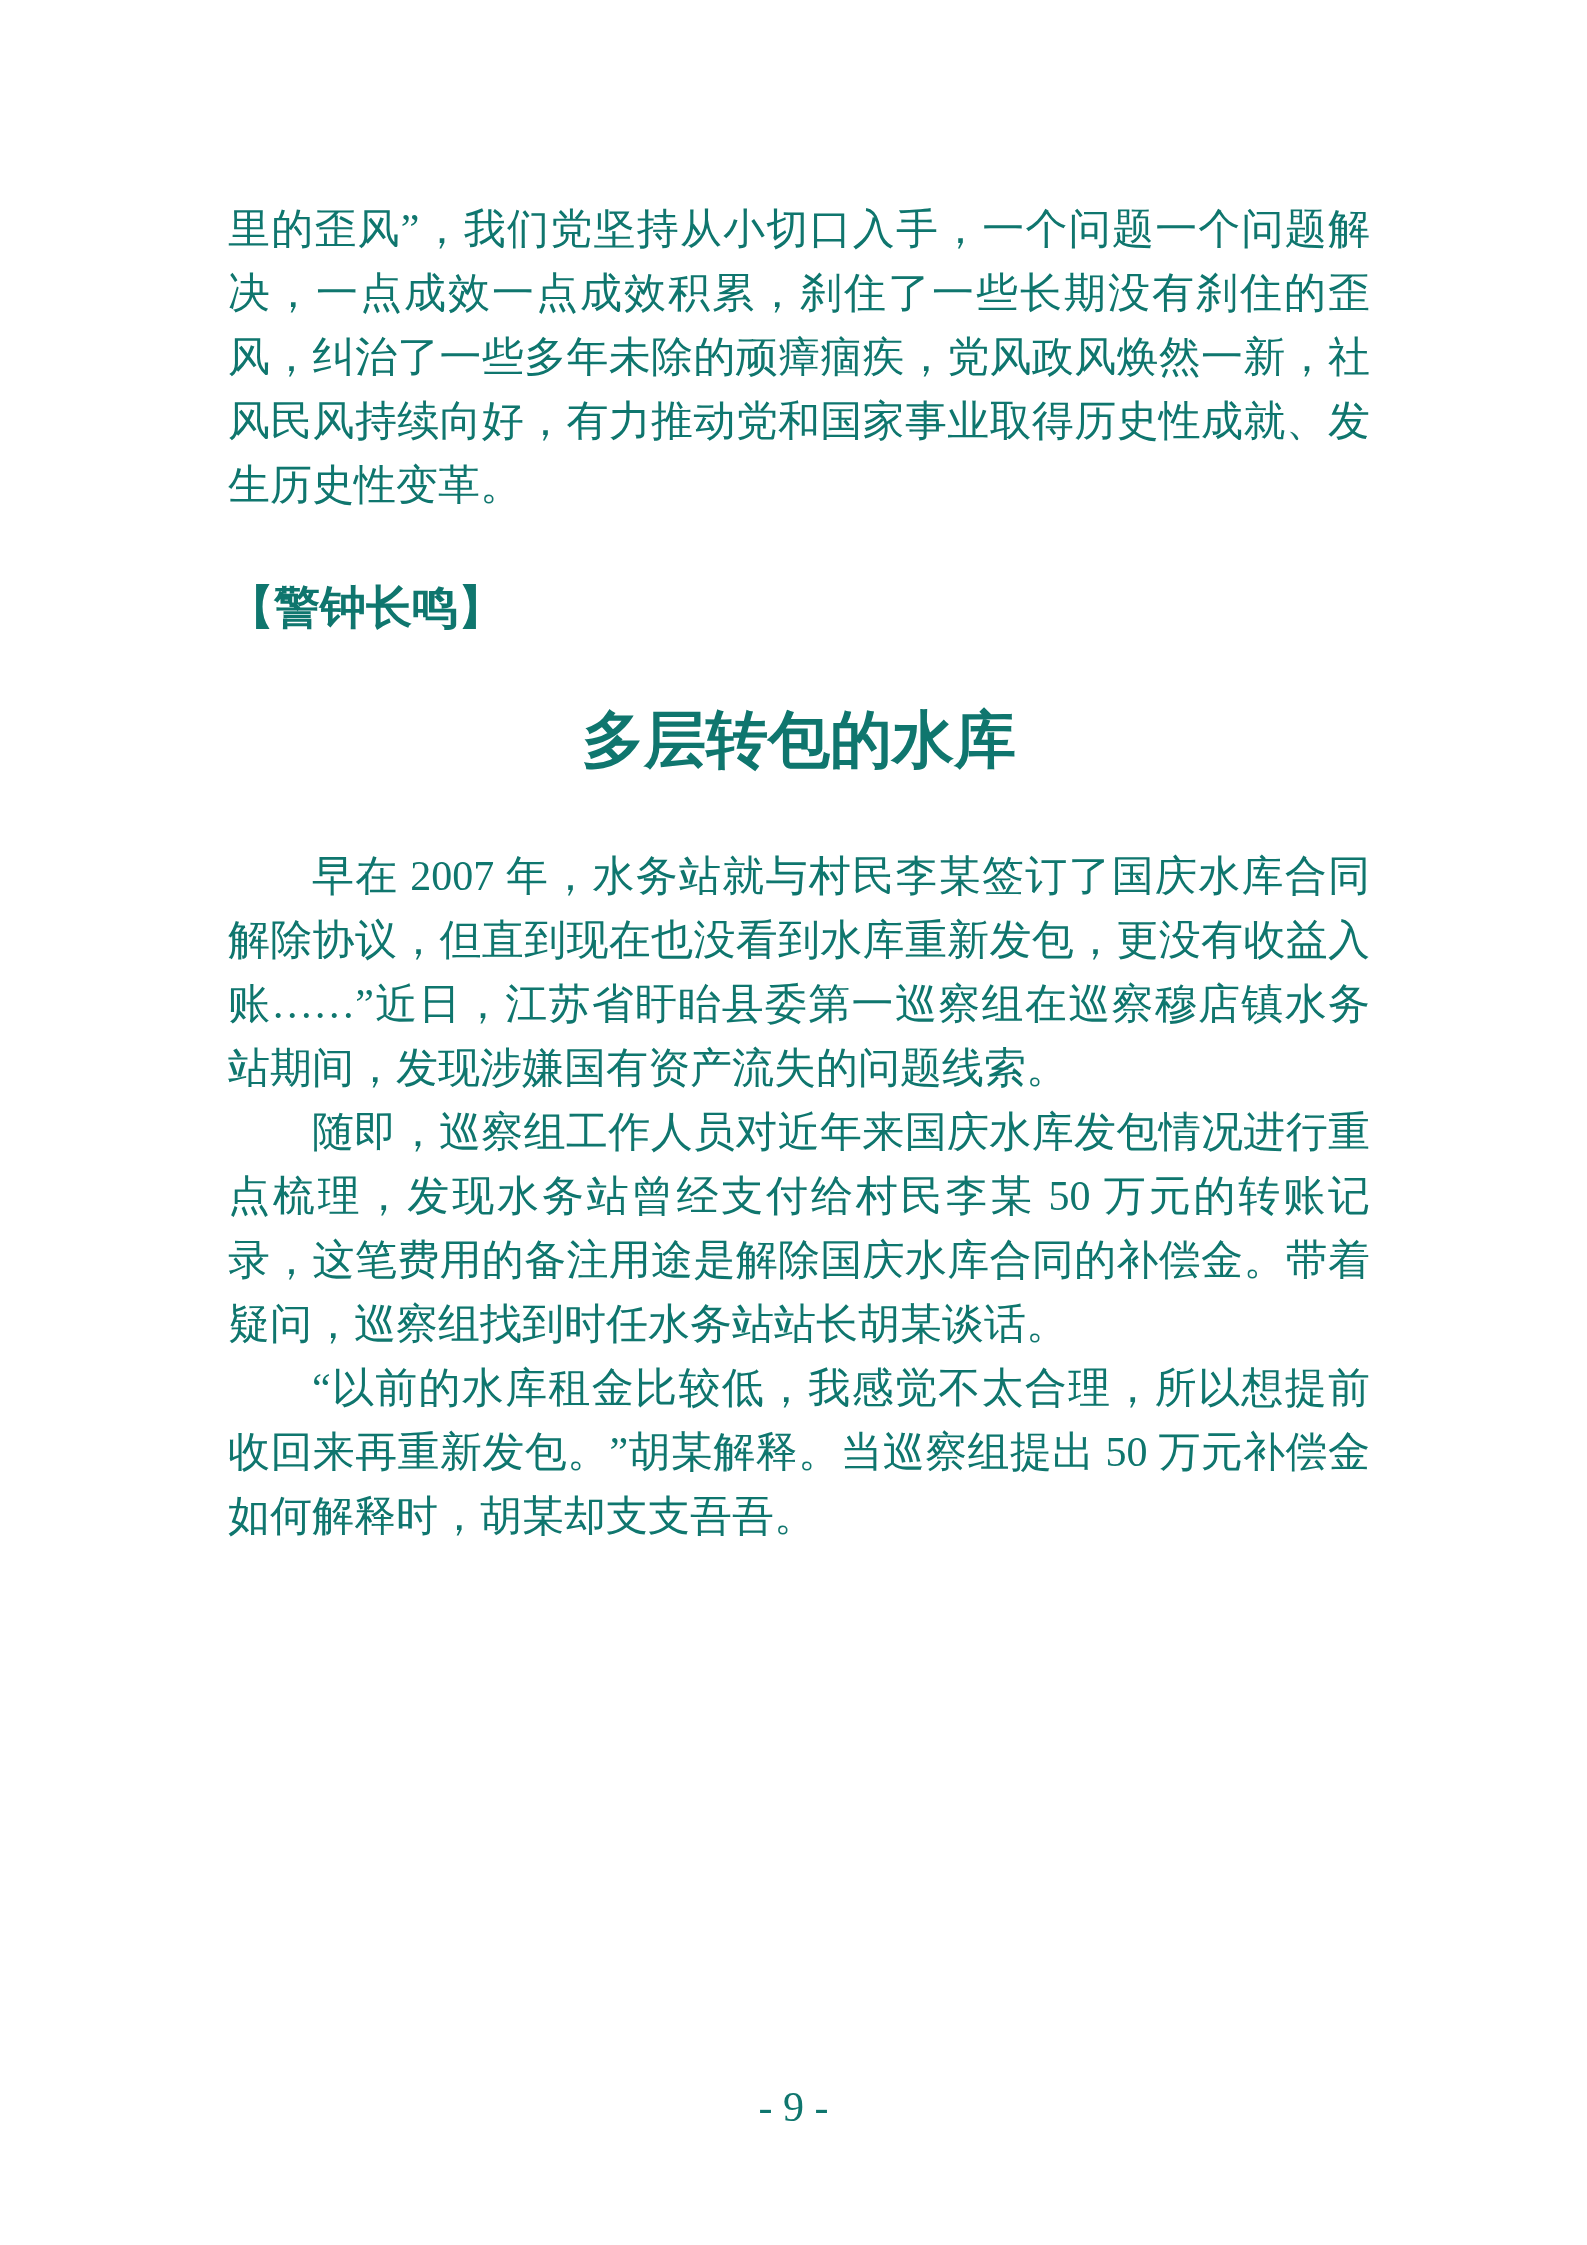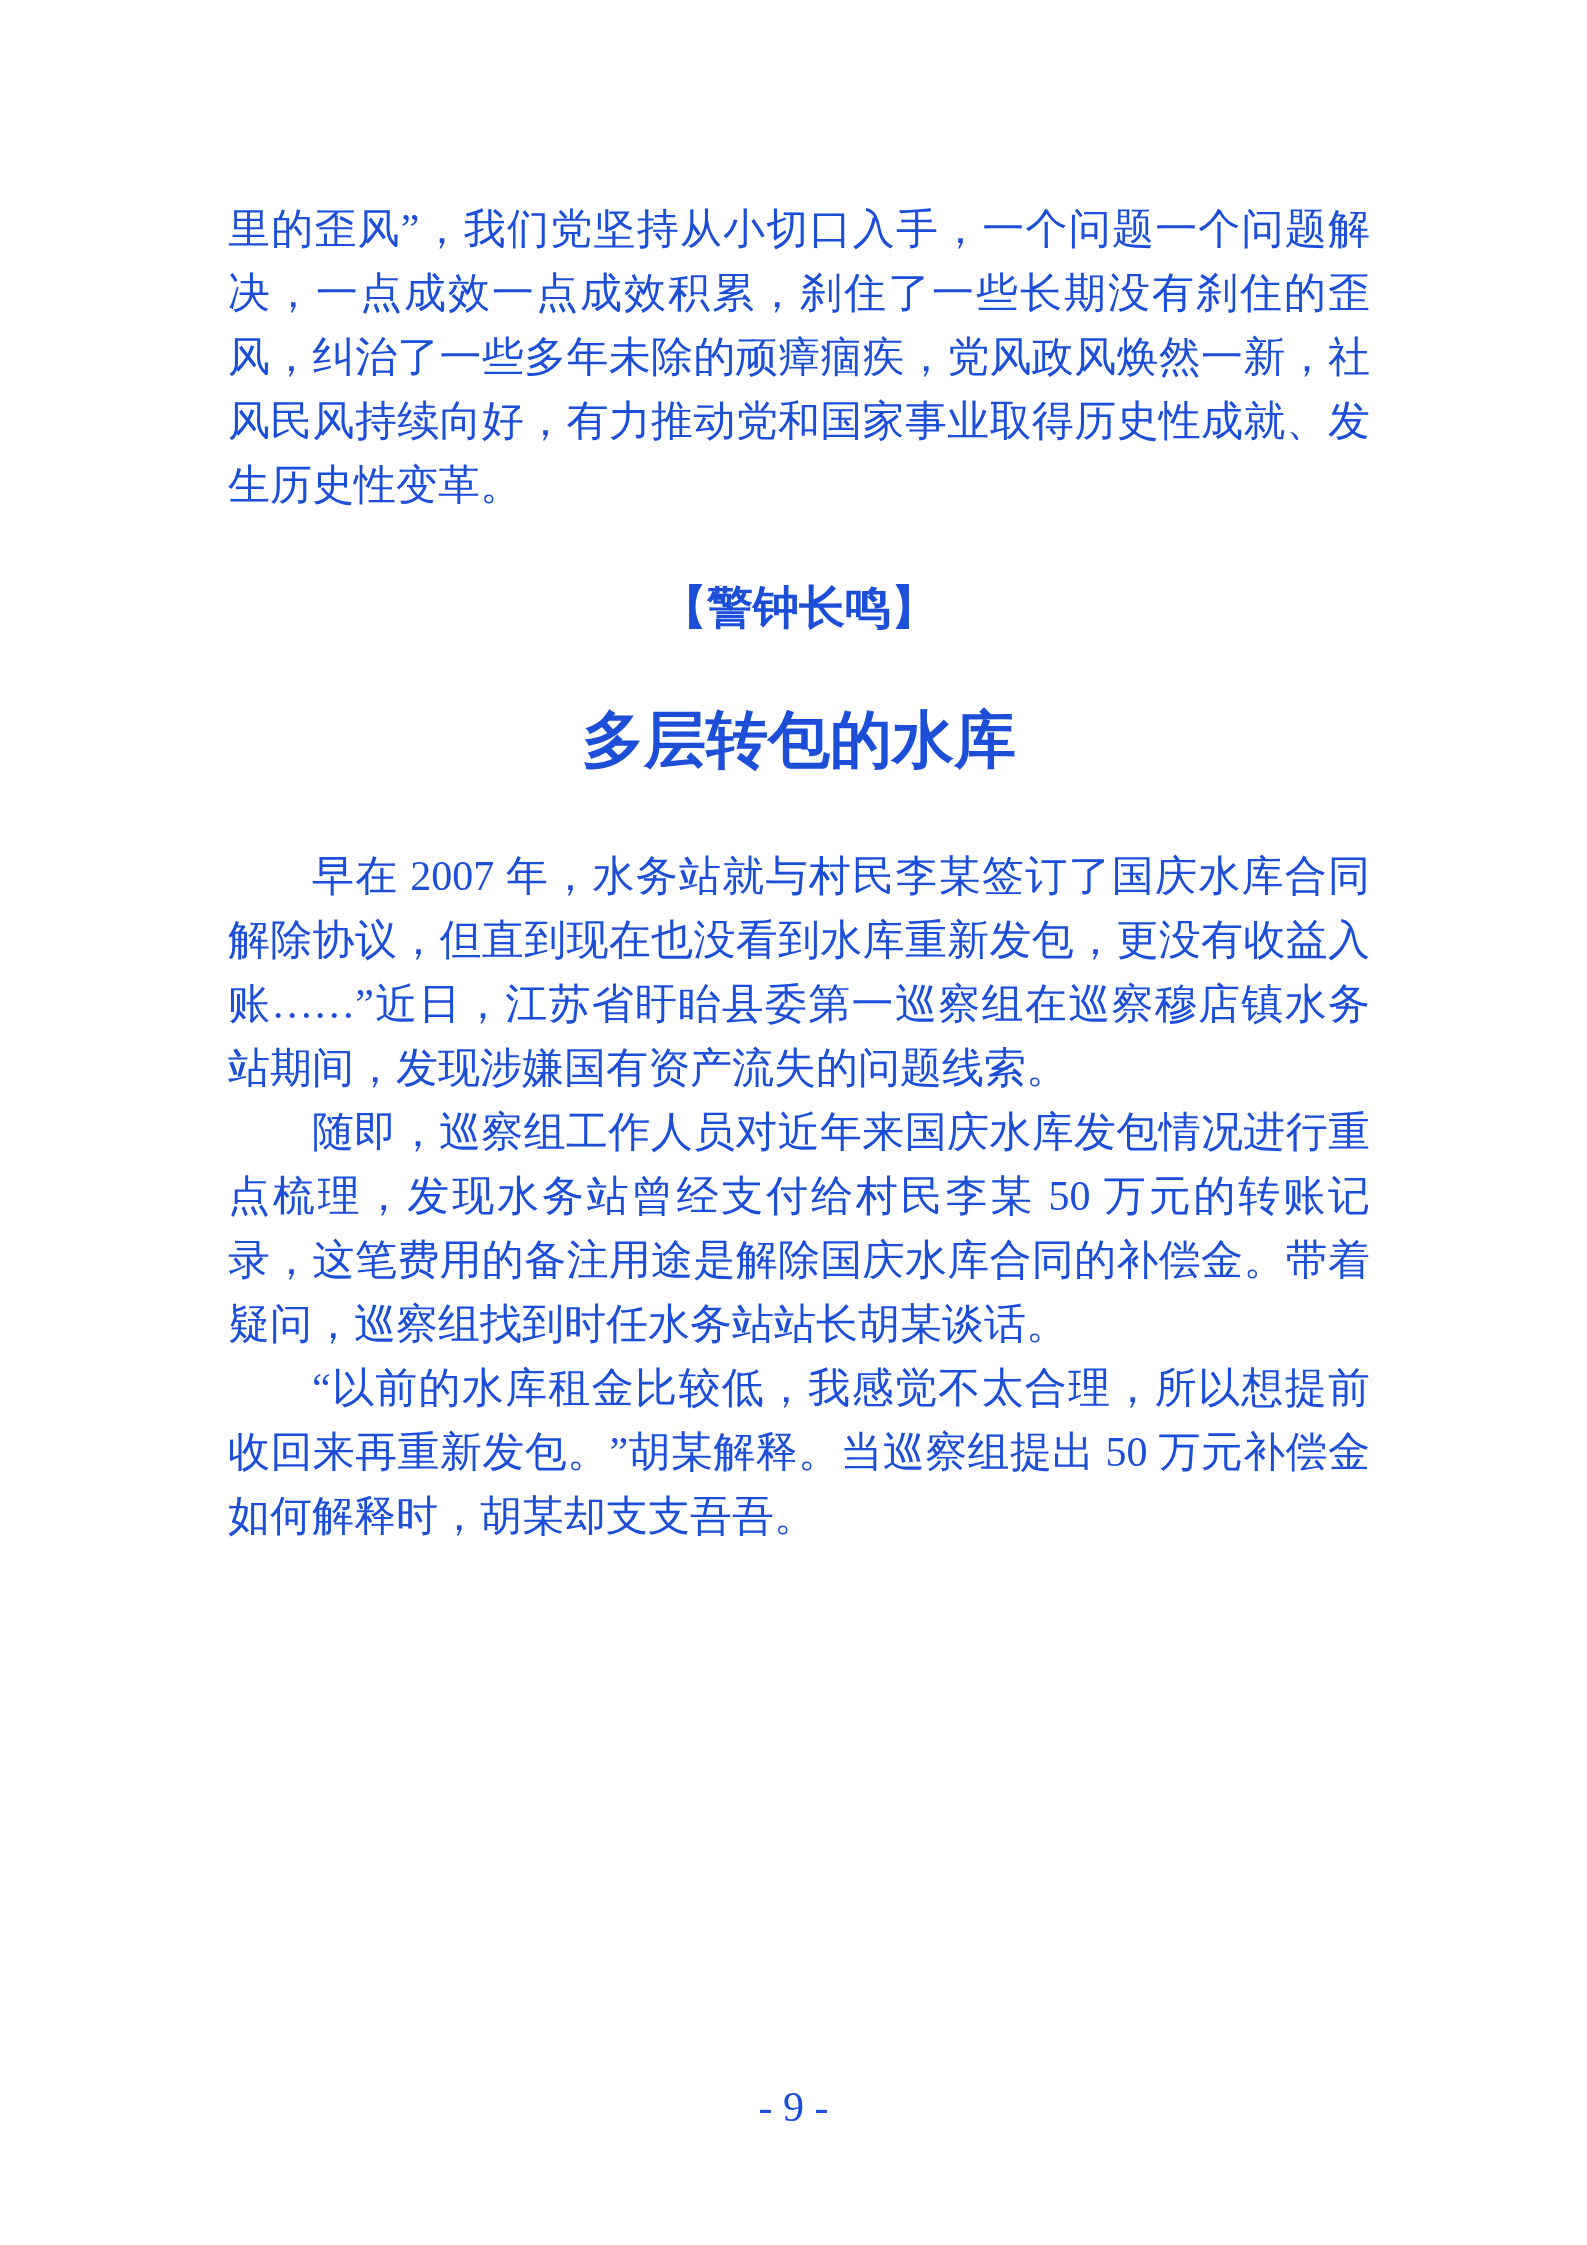--- a/index.html
+++ b/index.html
@@ -5,21 +5,21 @@
   html, body {
     margin: 0;
     padding: 0;
     background: #ffffff;
   }
   .page {
     position: relative;
     width: 1587px;
     height: 2245px;
     background: #ffffff;
-    color: #1d4ed8;
+    color: #0f766e;
     font-family: "Liberation Serif", "DejaVu Serif", serif;
     overflow: hidden;
   }
   .content {
     position: absolute;
     left: 228px;
     top: 197px;
     width: 1142px;
     font-size: 42px;
     line-height: 64px;
@@ -32,21 +32,21 @@
   }
   .para.no-indent {
     text-indent: 0;
   }
   .section-header {
     margin: 59px 0 0 0;
     padding: 0;
     font-size: 46px;
     line-height: 64px;
     font-weight: bold;
-    text-align: center;
+    text-align: left;
     text-indent: 0;
   }
   .article-title {
     margin: 58px 0 16px 0;
     padding: 0;
     font-size: 62px;
     line-height: 84px;
     font-weight: bold;
     text-align: center;
     text-indent: 0;

